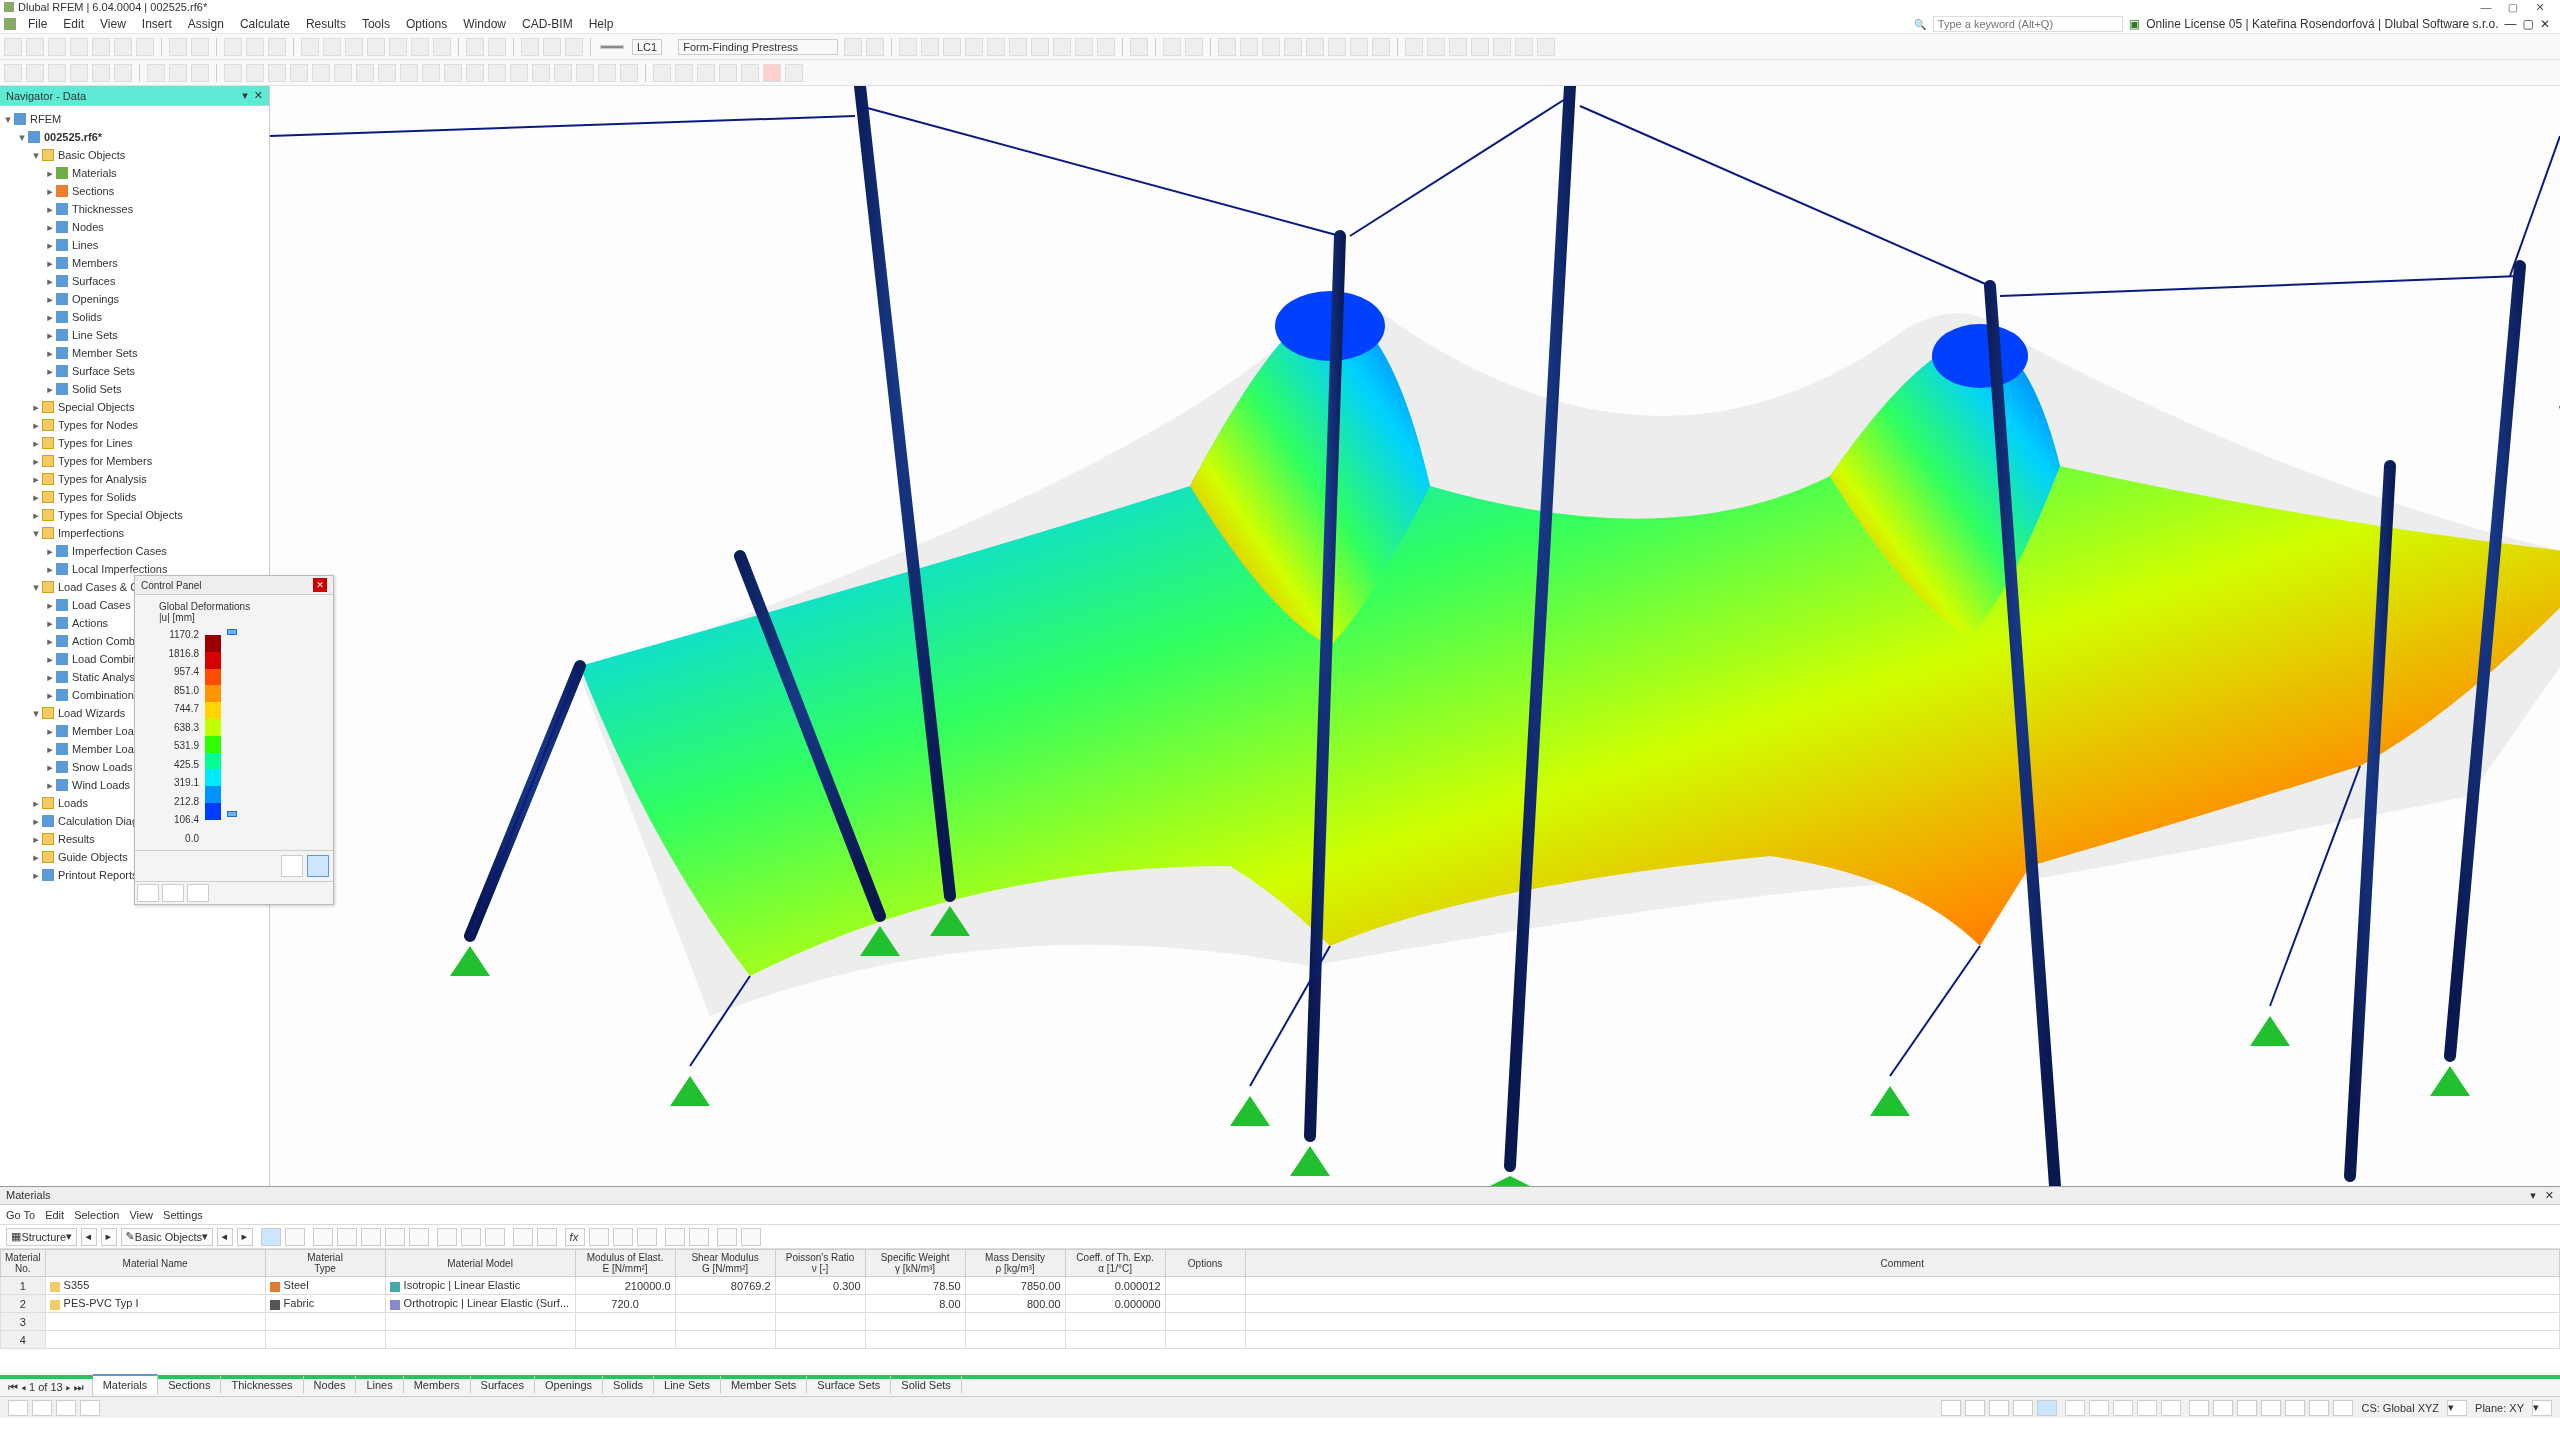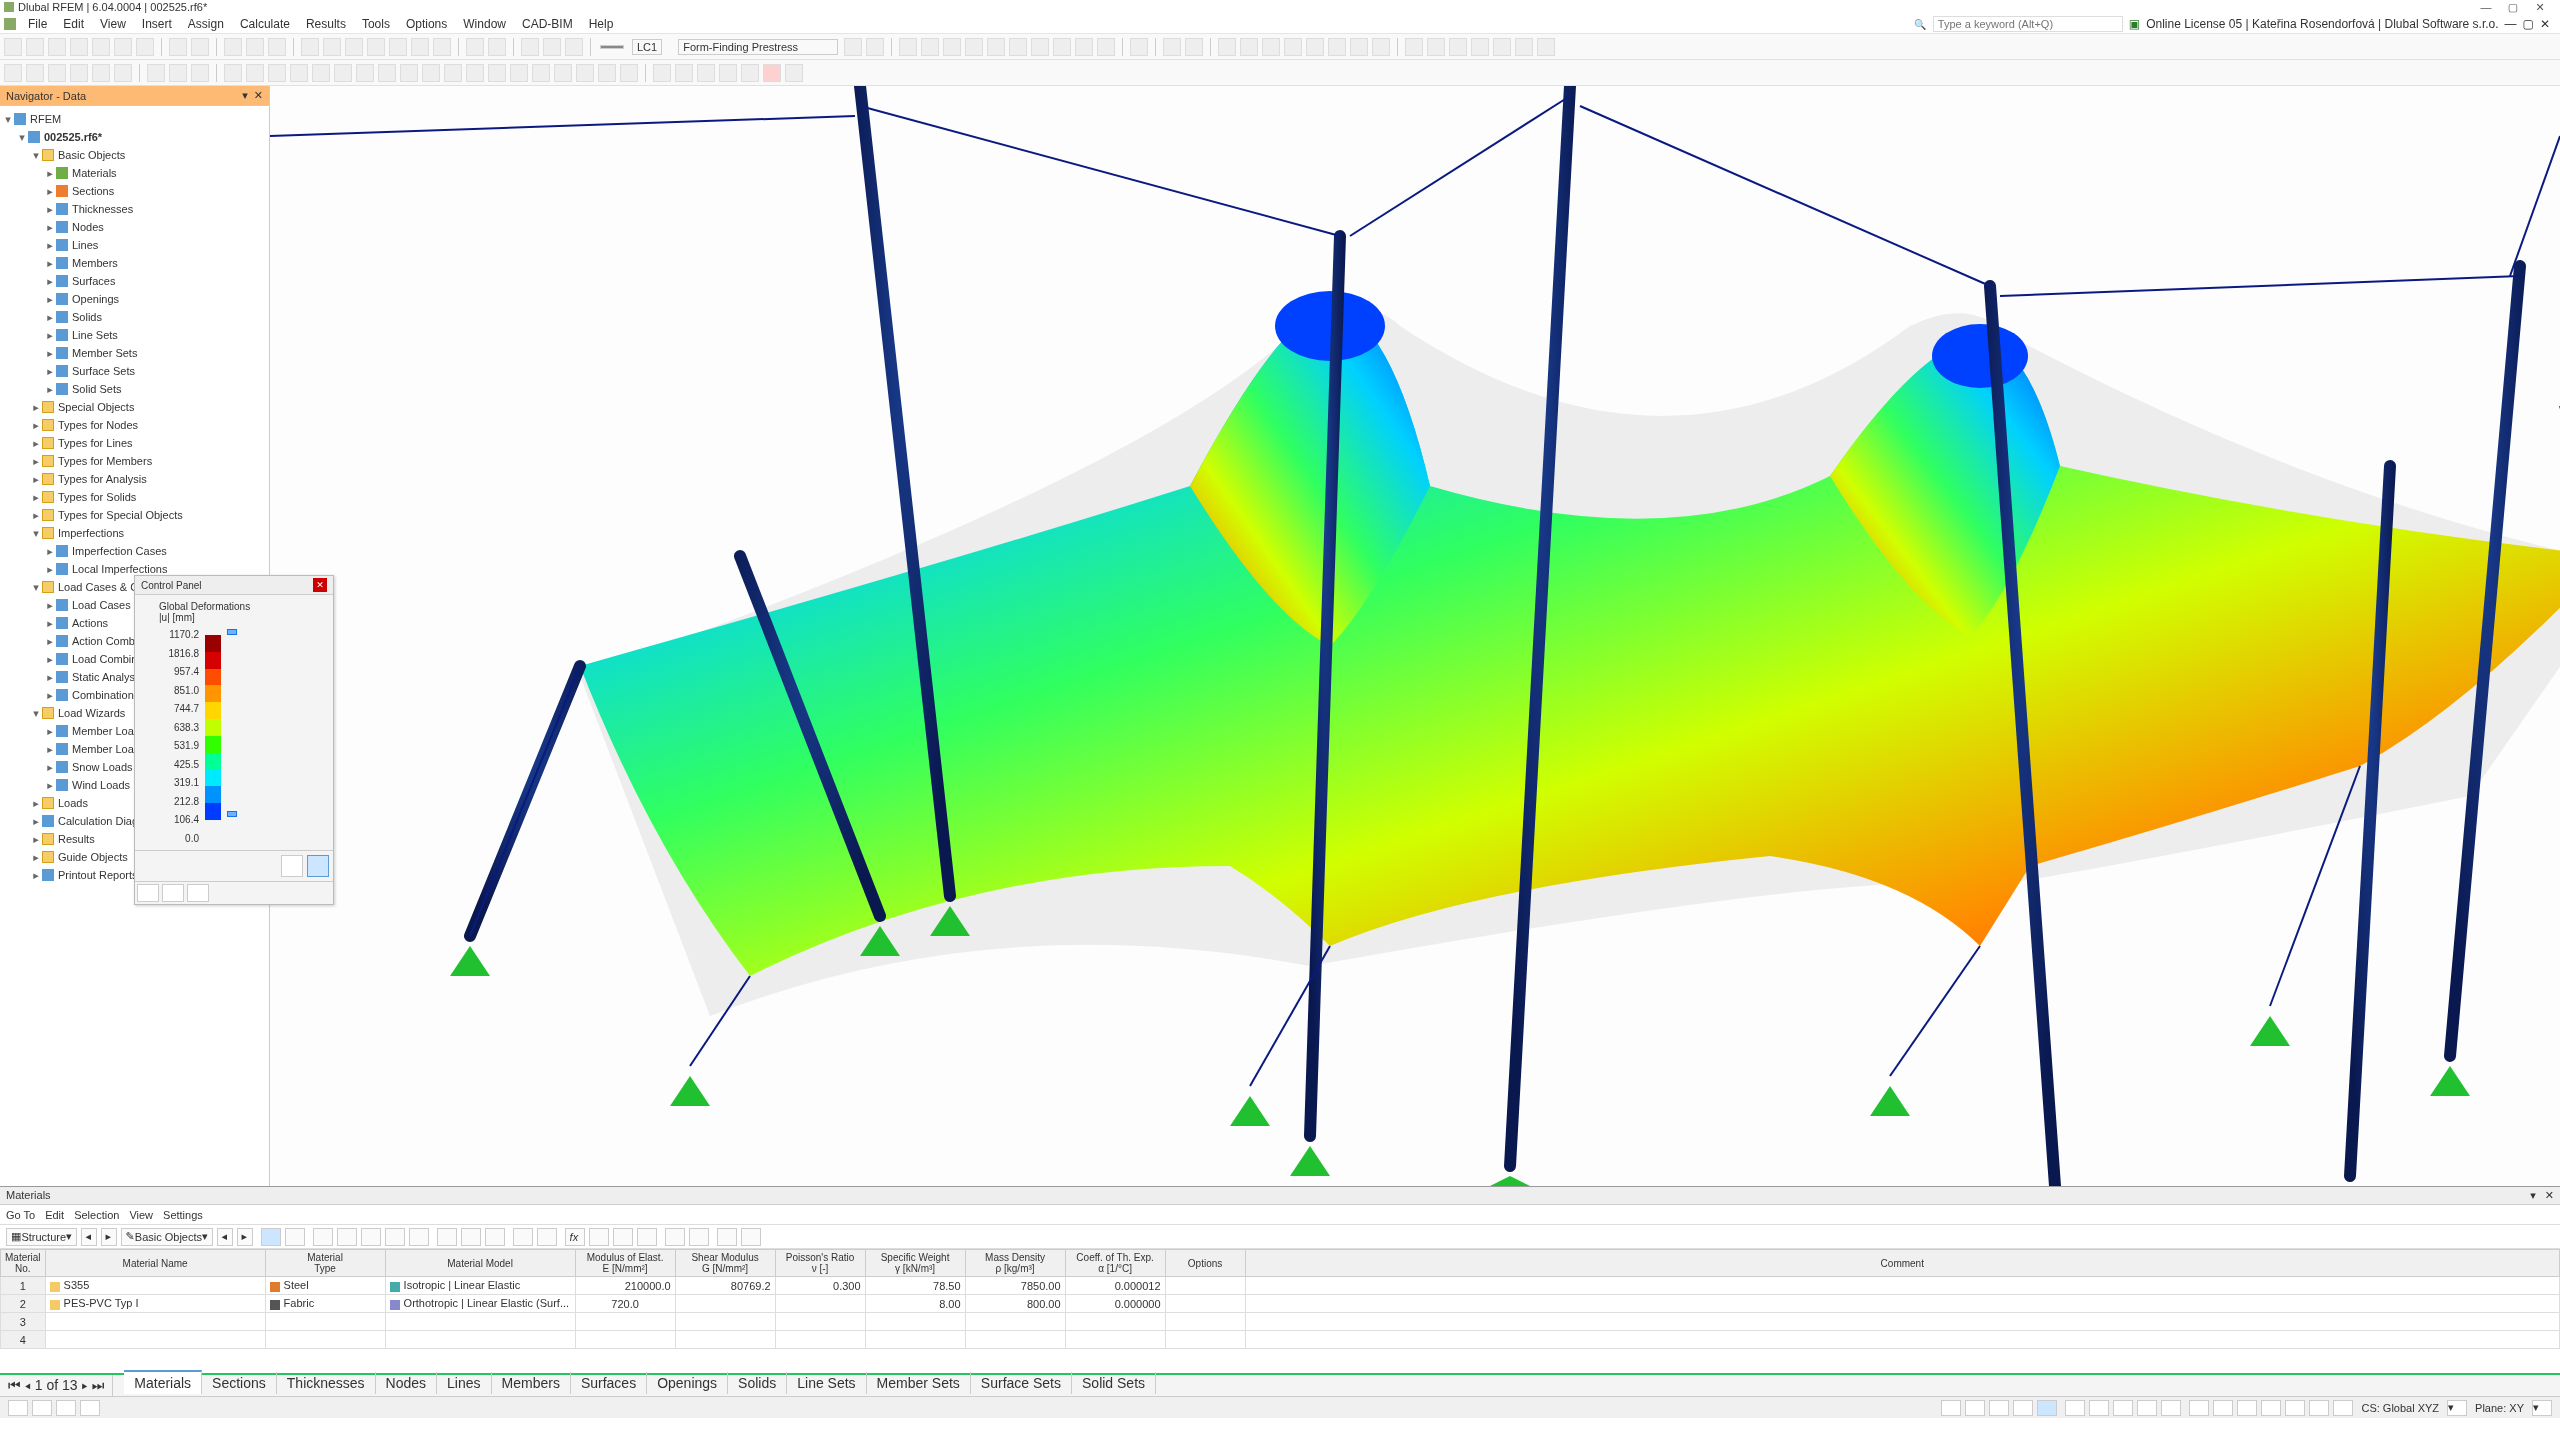--- a/index.html
+++ b/index.html
@@ -11,21 +11,21 @@
 .menubar { height: 20px; display: flex; align-items: center; padding: 0 4px; gap: 0; font-size: 12px; background: #fff; border-bottom: 1px solid #e5e5e5;}
 .menubar .menu-item { padding: 2px 8px; cursor: default; }
 .menubar .menu-right { margin-left: auto; display: flex; align-items: center; gap: 6px; padding-right: 6px;}
 .menubar .menu-right input { width: 190px; font-size: 11px; border: 1px solid #ddd; padding: 1px 4px; color: #888;}
 .toolbar { height: 26px; display: flex; align-items: center; padding: 0 4px; gap: 4px; background: #f9f9f9; border-bottom: 1px solid #e0e0e0; }
 .toolbar .tb-btn { width: 18px; height: 18px; background: #eee; border: 1px solid #ddd; }
 .toolbar .sep { width: 1px; height: 18px; background: #ccc; margin: 0 3px; }
 .toolbar .lc-combo { display: inline-block; border: 1px solid #ccc; padding: 1px 4px; font-size: 11px; margin: 0 2px;}
 .main-area { display: flex; height: calc(100% - 14px - 20px - 26px - 26px - 210px - 22px - 22px); }
 .navigator { width: 270px; border-right: 1px solid #ccc; display: flex; flex-direction: column; background: #fff; }
-.nav-header { height: 20px; background: #fdba74; border-bottom: 1px solid #ccc; padding: 2px 6px; font-size: 11px; display: flex; align-items: center; }
+.nav-header { height: 20px; background: #5eead4; border-bottom: 1px solid #ccc; padding: 2px 6px; font-size: 11px; display: flex; align-items: center; }
 .nav-header .close { margin-left: auto; }
 .nav-tree { flex: 1; overflow: auto; padding: 4px 2px; font-size: 11px; line-height: 18px; }
 .nav-tree .row { display: flex; align-items: center; white-space: nowrap; }
 .nav-tree .indent { display: inline-block; width: 14px; }
 .nav-tree .expander { width: 12px; text-align: center; color: #666; cursor: default; display: inline-block;}
 .nav-tree .ticon { width: 12px; height: 12px; display: inline-block; margin-right: 4px; }
 .ticon.folder { background: #f5cc66; border: 1px solid #d4a017; }
 .ticon.blue { background: #5b9bd5; }
 .ticon.green { background: #70ad47; }
 .ticon.orange { background: #ed7d31; }
@@ -50,21 +50,21 @@
 .bp-title { height: 18px; background: #eee; padding: 2px 6px; font-size: 11px; border-bottom: 1px solid #ccc;}
 .bp-toolbar { height: 20px; display: flex; align-items: center; gap: 10px; padding: 2px 6px; font-size: 11px; border-bottom: 1px solid #ddd;}
 .bp-tb2 { height: 24px; display: flex; align-items: center; gap: 4px; padding: 2px 6px; border-bottom: 1px solid #ddd;}
 .bp-tb2 .tb-el { height: 18px; border: 1px solid #ccc; background: #fafafa; display: inline-flex; align-items: center; padding: 0 4px; font-size: 11px;}
 .bp-table { flex: 1; overflow: auto; }
 .bp-table table { border-collapse: collapse; width: 100%; font-size: 11px; }
 .bp-table th { background: #f0f0f0; border: 1px solid #ccc; padding: 2px 4px; font-weight: normal; text-align: center; font-size: 10px; vertical-align: middle;}
 .bp-table td { border: 1px solid #ddd; padding: 2px 4px; height: 18px;}
 .bp-table .rownum { background: #f0f0f0; text-align: center; width: 30px;}
 .bp-table .color-sw { display: inline-block; width: 10px; height: 10px; margin-right: 4px; vertical-align: middle;}
-.bp-tabs { display: flex; border-top: 2px solid #22c55e; background: #f4f4f4; font-size: 14px; gap: 11px; }
+.bp-tabs { display: flex; border-top: 4px solid #22c55e; background: #f4f4f4; font-size: 11px; }
 .bp-tabs .nav-arrows { padding: 2px 8px; border-right: 1px solid #ccc; }
 .bp-tabs .tab { padding: 3px 10px; border-right: 1px solid #ccc; cursor: default; }
 .bp-tabs .tab.active { background: #fff; border-top: 2px solid #5b9bd5; }
 .statusbar { height: 22px; background: #f0f0f0; border-top: 1px solid #ccc; display: flex; align-items: center; padding: 0 8px; font-size: 11px; gap: 8px;}
 .statusbar .sb-btn { width: 20px; height: 16px; border: 1px solid #ccc; background: #fff; }
 .statusbar .sb-group { display: flex; align-items: center; gap: 4px;}
 .statusbar .flex-spacer { flex: 1; }
 .icon-search::before { content: "🔍"; font-size: 10px;}
 </style>
 </head>

